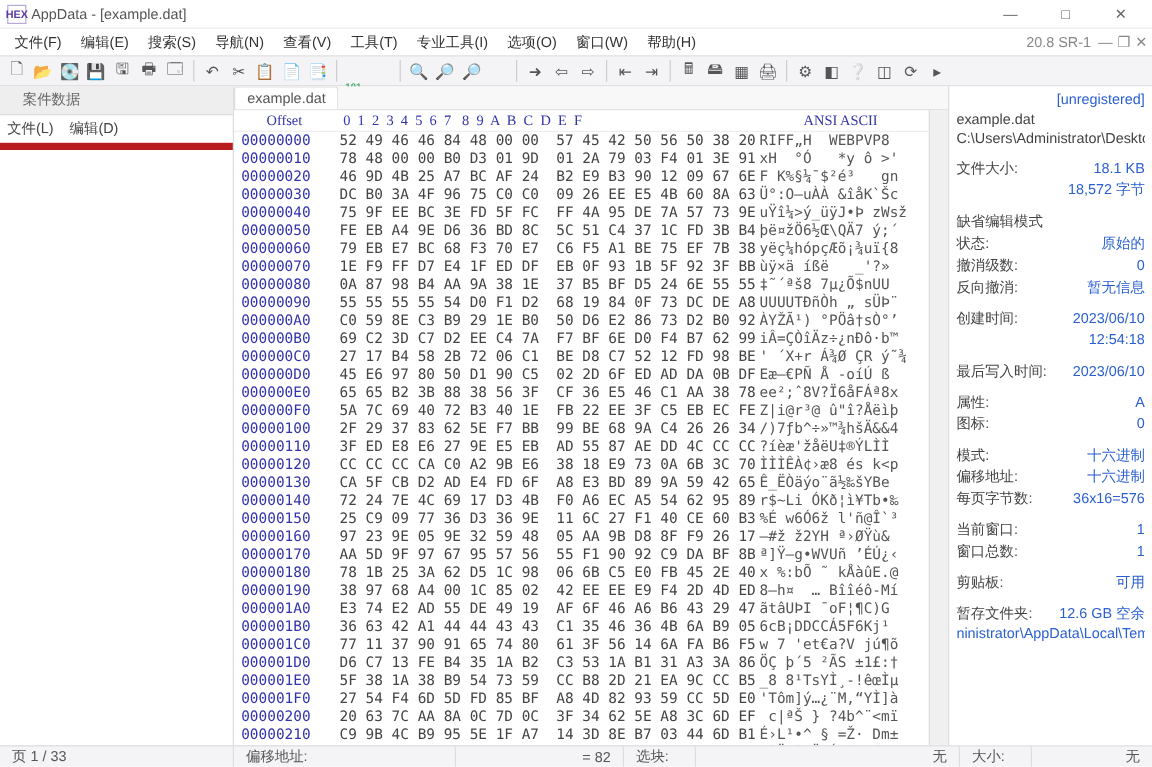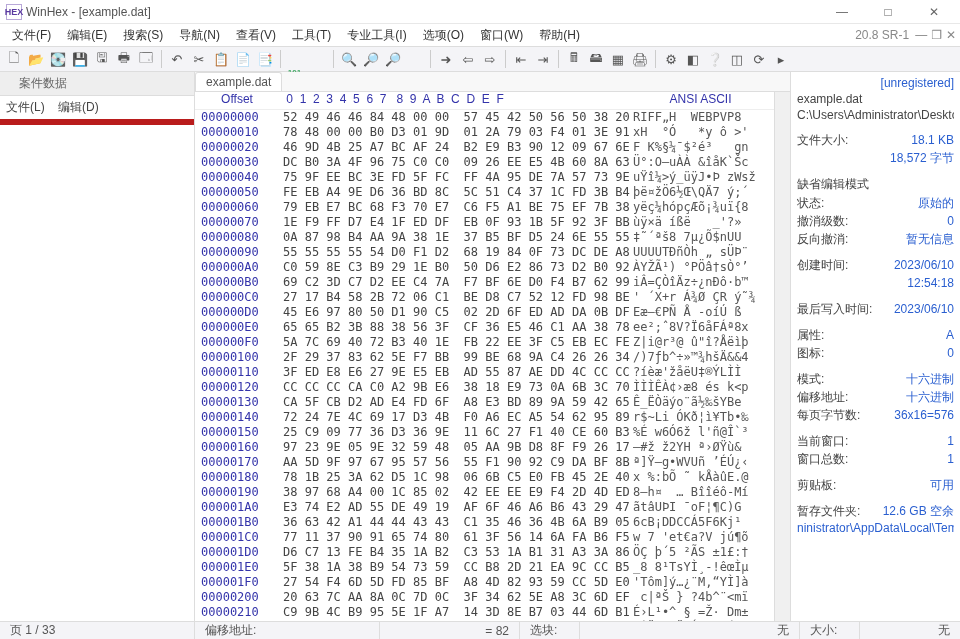--- a/index.html
+++ b/index.html
@@ -17,21 +17,21 @@
   .toolbar .tb { width:20px; height:20px; display:inline-flex; align-items:center; justify-content:center; font-size:13px; color:#555; border-radius:2px;}
   .toolbar .sep { width:1px; height:18px; background:#ccc; margin:0 3px;}
   .toolbar .hex { font-size:8px; font-weight:bold; color:#4a6;margin-top:36px; }
   .body { display:flex; height:calc(639px - 24px - 22px - 26px - 18px); }
   .leftpanel { width:195px; border-right:1px solid #ddd; display:flex; flex-direction:column; }
   .leftpanel .hdr { background:#eee; color:#666; padding:3px 19px; border-bottom:1px solid #ddd;}
   .leftpanel .menu2 { padding:3px 6px; border-bottom:6px solid #b91c1c; color:#444;}
   .center { flex:1; display:flex; flex-direction:column; min-width:0; }
   .tab { display:flex; border-bottom:1px solid #ddd; background:#f8f8f8; height:20px; align-items:flex-end;}
   .tab .tabitem { background:#fff; border:1px solid #ddd; border-bottom:none; padding:2px 10px; font-size:12px; color:#555; border-radius:3px 3px 0 0; }
-  .hexhdr { display:flex; font-family:Liberation Sans, sans-serif; font-size:12px; color:#33a; background:#fff; height:18px; align-items:flex-start; border-bottom:1px solid #eee;}
+  .hexhdr { display:flex; font-family:Liberation Serif, serif; font-size:12px; color:#33a; background:#fff; height:18px; align-items:center; border-bottom:1px solid #eee;}
   .coloff { width:84px; text-align:center;}
   .colhex { width:348px; letter-spacing:0; white-space:pre; padding-left:4px;}
   .colasc { flex:1; text-align:center; }
   .hexview { font-family:Consolas, monospace; font-size:12px; line-height:15px; overflow:hidden; flex:1; color:#444; white-space:pre;}
   .hexrow { display:flex; height:15px;}
   .hexrow .off { width:84px; color:#33a; text-align:left; padding-left:6px;}
   .hexrow .hx { width:348px; padding-left:4px; letter-spacing:0;}
   .hexrow .asc { flex:1; padding-left:6px; color:#555;}
   .rightpanel { width:170px; border-left:1px solid #ddd; background:#fff; padding:4px 6px; display:flex; flex-direction:column; gap:2px; color:#444;}
   .rightpanel .row { display:flex; justify-content:space-between; line-height:16px;}
@@ -43,21 +43,21 @@
   .statusbar .cell.flex { flex:1;}
   .scrollbar-v { width:16px; background:#f0f0f0; border-left:1px solid #ddd;}
   .hexarea { display:flex; flex:1; min-height:0;}
   .hexmain { flex:1; display:flex; flex-direction:column; min-width:0;}
 </style>
 </head>
 <body>
 
 <div class="titlebar">
   <span class="icon">HEX</span>
-  <span class="title">WinHex - [example.dat]</span>
+  <span class="title">AppData - [example.dat]</span>
   <div class="ctrls">
     <span>—</span>
     <span>□</span>
     <span>✕</span>
   </div>
 </div>
 
 <div class="menubar">
   <span class="mi">文件(F)</span>
   <span class="mi">编辑(E)</span>

